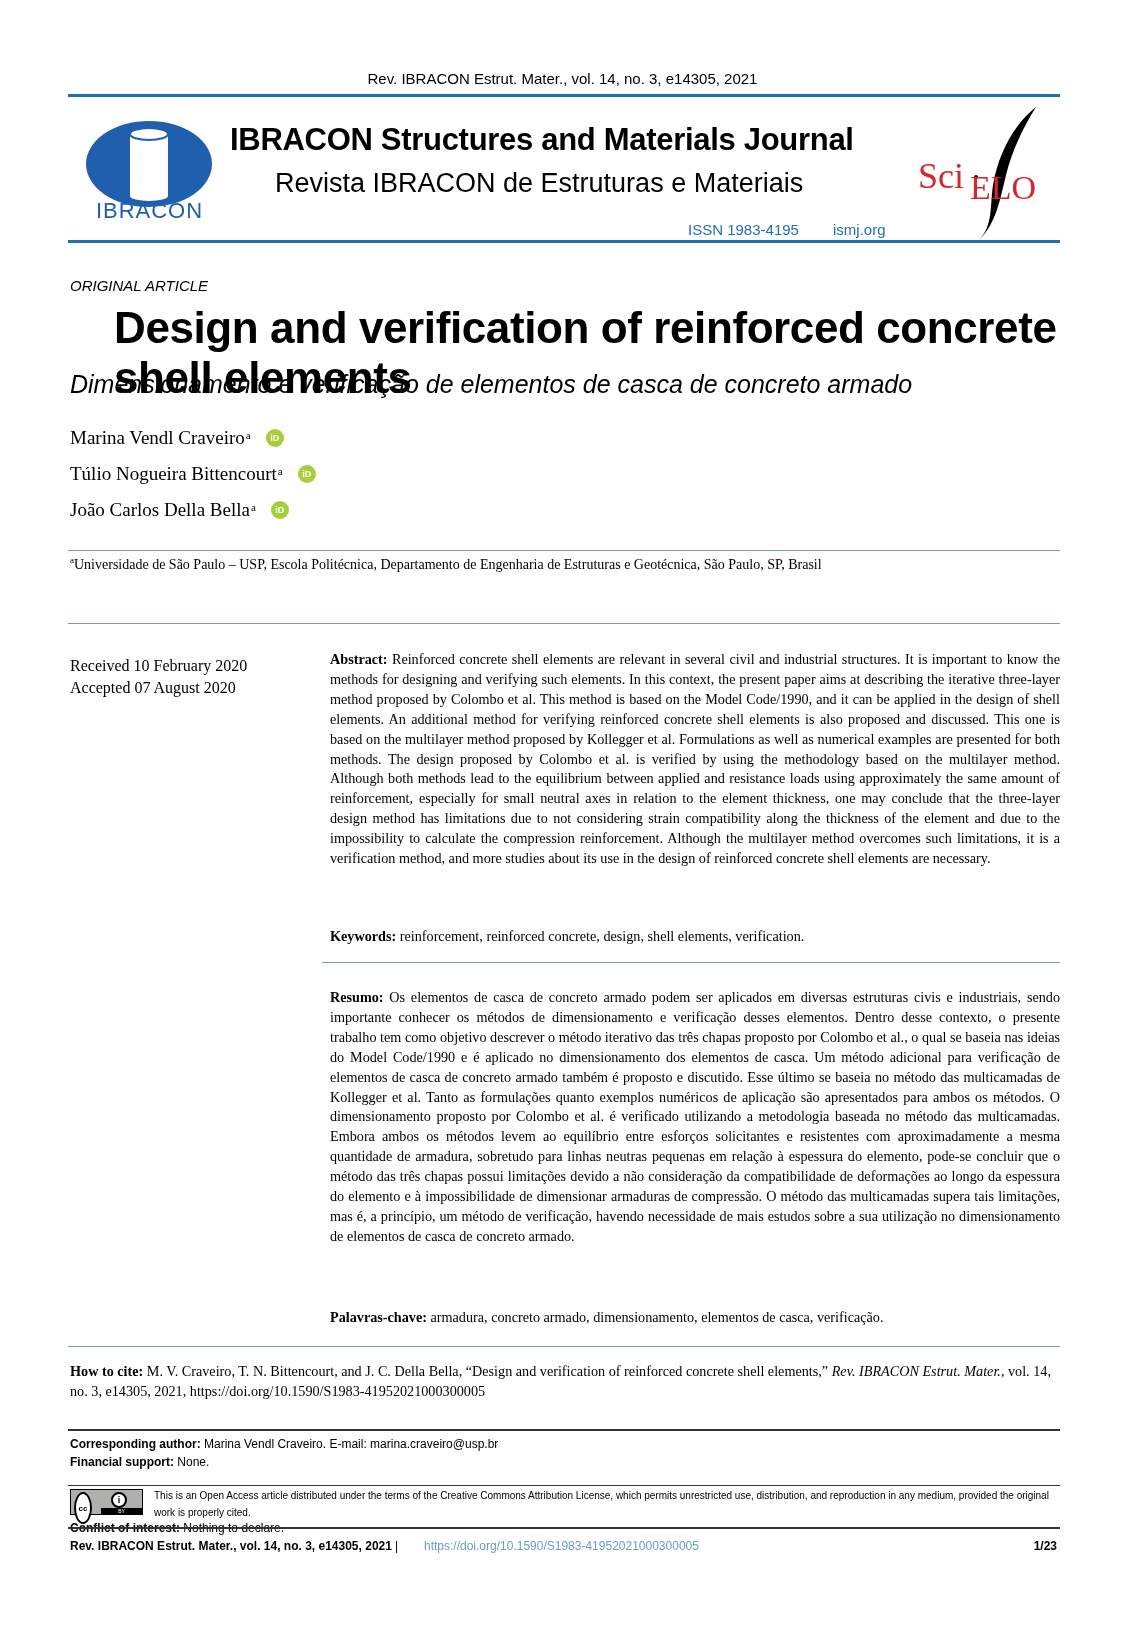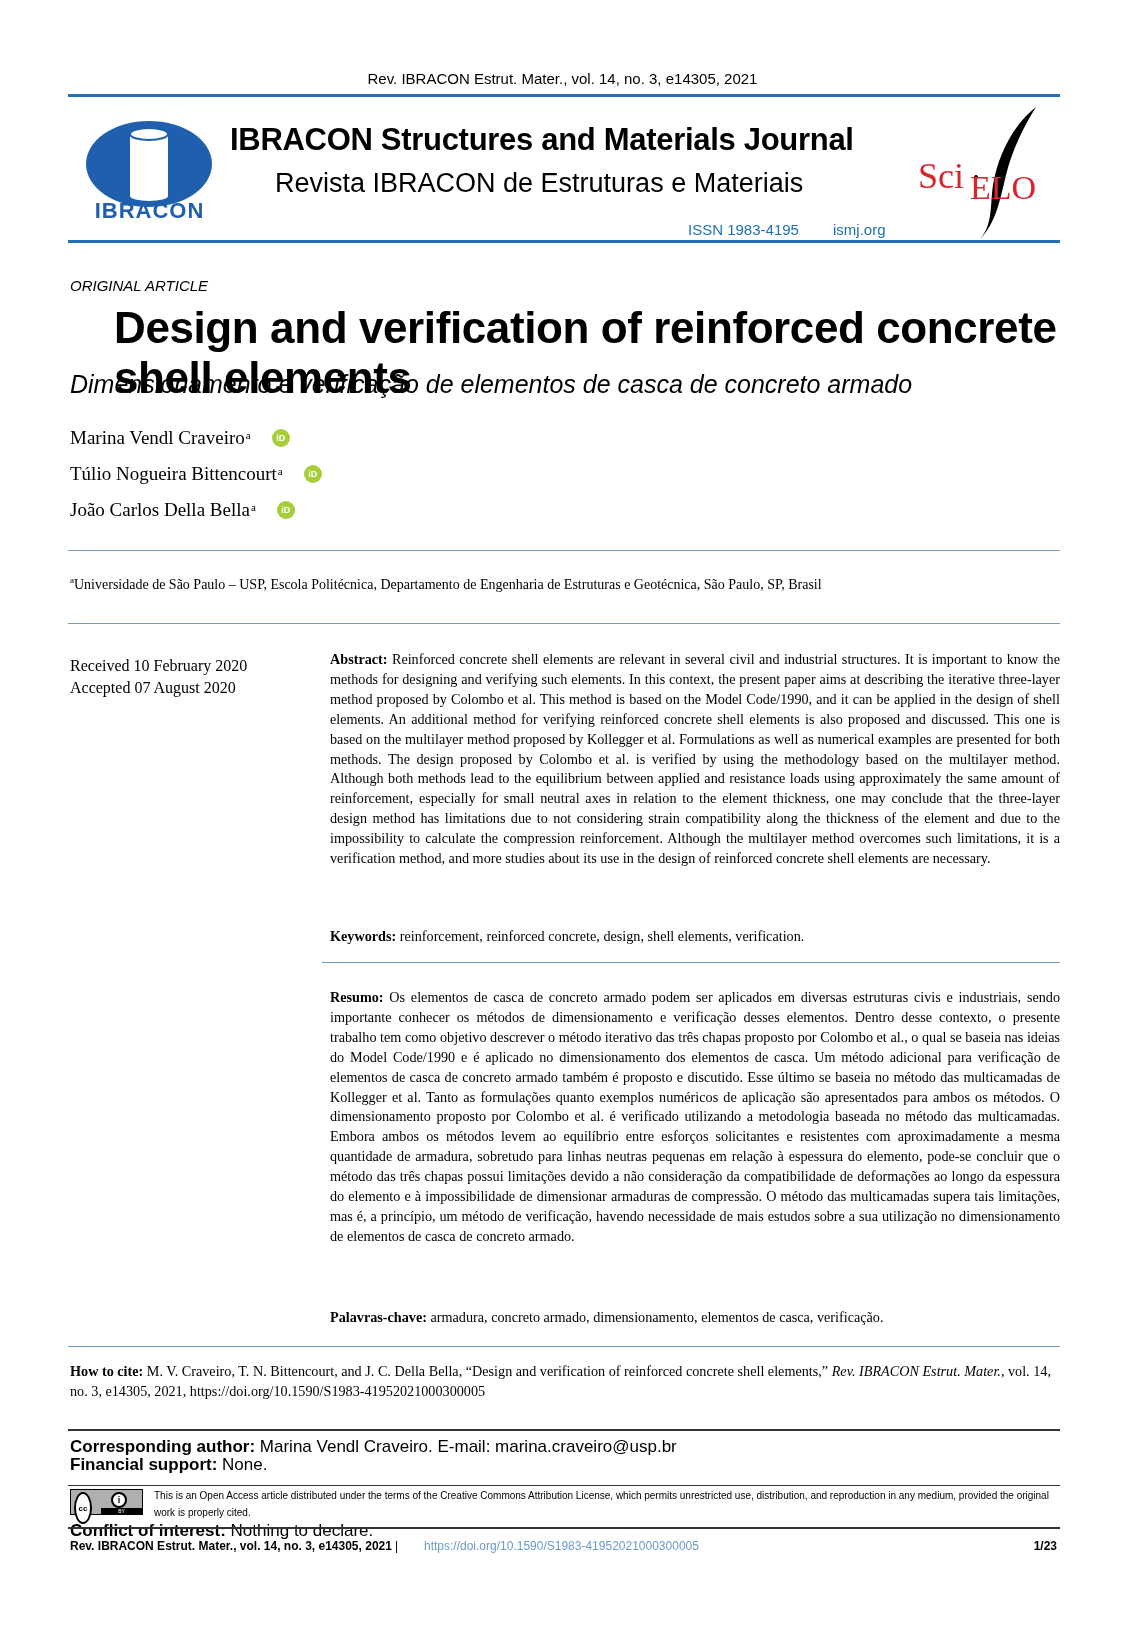--- a/index.html
+++ b/index.html
@@ -19,33 +19,33 @@
   .issn { left: 688px; top: 221px; font-size: 15px; color: #1f6fb2; }
   .site { left: 833px; top: 221px; font-size: 15px; color: #1f6fb2; }
   .scielo { left: 918px; top: 105px; width: 135px; height: 135px; }
 
   .article-type { left: 70px; top: 277px; font-size: 15px; font-style: italic; }
   .title { left: 70px; top: 303px; font-size: 44px; font-weight: bold; letter-spacing: -0.4px; margin-left: 44px; }
   .subtitle { left: 70px; top: 370px; font-size: 25px; font-style: italic; }
 
   .author { left: 70px; font-size: 19px; display: flex; align-items: center; }
   .author sup { font-size: 11px; margin-left: 1px; align-self: flex-start; margin-top: 2px; }
-  .orcid { width: 18px; height: 18px; border-radius: 50%; background: #a6ce39; color: #fff; font-size: 9px; font-weight: bold; display: inline-flex; align-items: center; justify-content: center; margin-left: 21px; font-family: "Liberation Sans", sans-serif; }
+  .orcid { width: 18px; height: 18px; border-radius: 50%; background: #a6ce39; color: #fff; font-size: 9px; font-weight: bold; display: inline-flex; align-items: center; justify-content: center; margin-left: 15px; font-family: "Liberation Sans", sans-serif; }
 
-  .affil { left: 70px; top: 575px; font-size: 14px; }
+  .affil { left: 70px; top: 555px; font-size: 14px; }
   .affil sup { font-size: 9px; }
 
   .dates { left: 70px; top: 655px; font-size: 16px; line-height: 22px; }
 
   .para { left: 330px; width: 730px; font-size: 14.2px; line-height: 19.9px; text-align: justify; }
   .para b { font-weight: bold; }
 
   .cite { left: 70px; top: 1361px; width: 990px; font-size: 14.2px; line-height: 20px; }
 
-  .meta { left: 70px; font-size: 17px; }
+  .meta { left: 70px; font-size: 12px; }
   .meta b { font-weight: bold; }
   .cc { left: 70px; top: 1489px; width: 73px; height: 26px; background: #aeb0ae; border: 1px solid #000; box-sizing: border-box; }
   .license { left: 154px; top: 1487px; font-size: 10px; line-height: 17px; width: 900px; }
 
   .footer-left { left: 70px; top: 1539px; font-size: 12px; font-weight: bold; }
   .footer-doi { left: 424px; top: 1539px; font-size: 12px; color: #6a9bc8; }
   .footer-page { right: 68px; top: 1539px; font-size: 12px; font-weight: bold; }
 </style>
 </head>
 <body>
@@ -53,21 +53,21 @@
 <div class="abs running-head sans">Rev. IBRACON Estrut. Mater., vol. 14, no. 3, e14305, 2021</div>
 <div class="abs rule-blue" style="top:94px;"></div>
 
 <div class="abs logo">
   <svg width="135" height="110" viewBox="0 0 135 110">
     <ellipse cx="67" cy="44" rx="63" ry="43" fill="#1f5fae"></ellipse>
     <rect x="48" y="14" width="38" height="62" fill="#ffffff"></rect>
     <ellipse cx="67" cy="14" rx="19" ry="6" fill="#ffffff" stroke="#1f5fae" stroke-width="2"></ellipse>
     <ellipse cx="67" cy="76" rx="19" ry="5" fill="#ffffff"></ellipse>
   </svg>
-  <div class="sans" style="position:absolute;left:0;top:78px;width:135px;text-align:center;font-size:22px;font-weight:bold;color:#1f5fae;letter-spacing:1px;">IBRACON</div>
+  <div class="sans" style="position:absolute;left:0;top:78px;width:135px;text-align:center;font-size:22px;font-weight:normal;color:#1f5fae;letter-spacing:1px;">IBRACON</div>
 </div>
 
 <div class="abs journal-title sans">IBRACON Structures and Materials Journal</div>
 <div class="abs journal-sub sans">Revista IBRACON de Estruturas e Materiais</div>
 <div class="abs issn sans">ISSN 1983-4195</div>
 <div class="abs site sans">ismj.org</div>
 
 <div class="abs scielo">
   <svg width="135" height="135" viewBox="0 0 135 135">
     <path d="M118 2 C 95 20, 80 50, 75 80 C 72 100, 75 120, 62 134 C 78 118, 82 95, 88 70 C 95 42, 108 18, 118 2 Z" fill="#000"></path>

